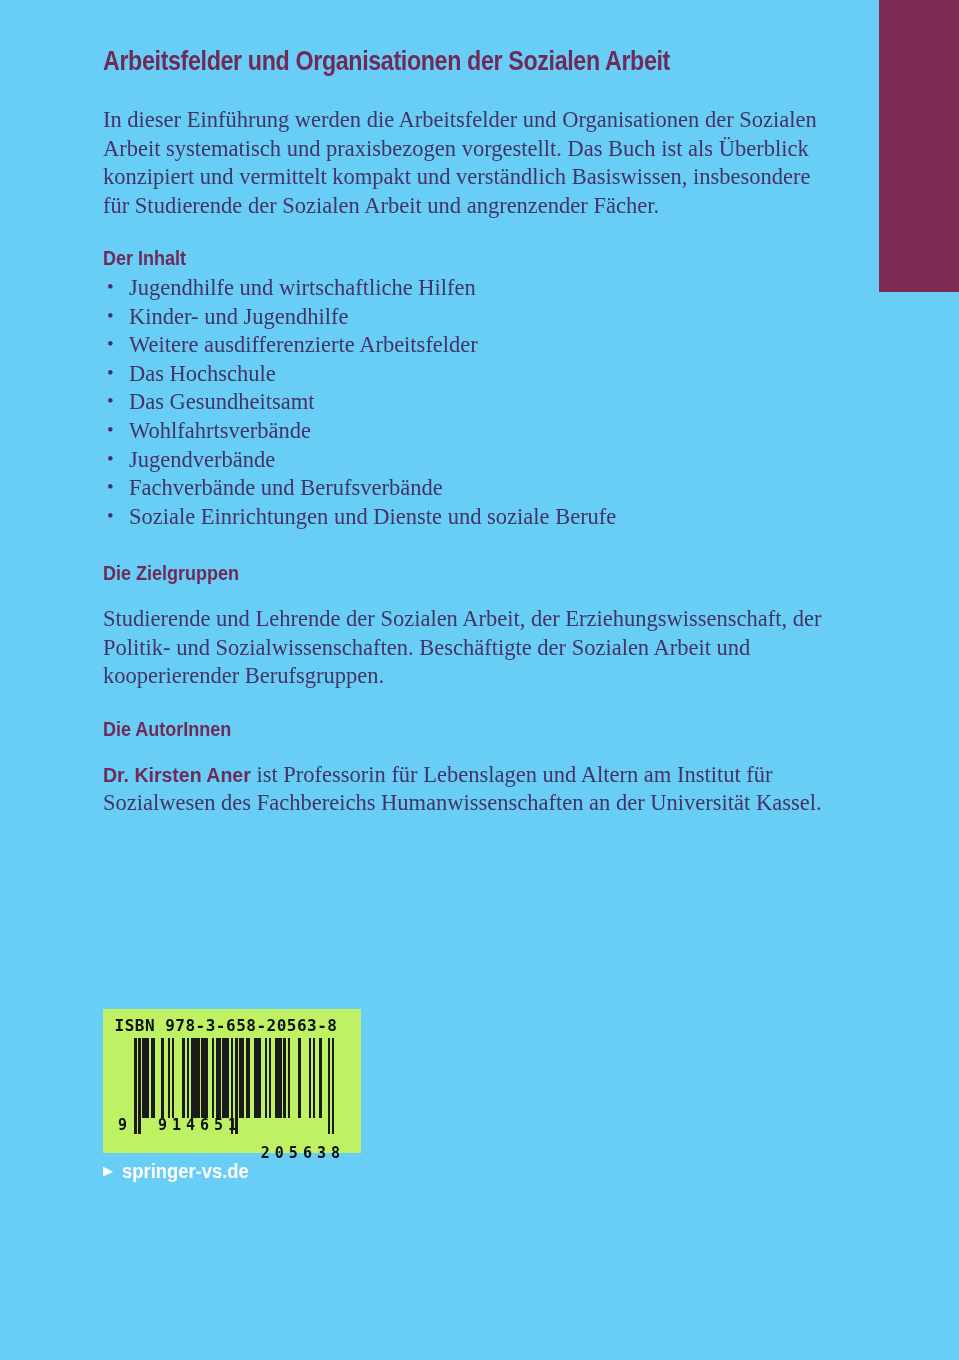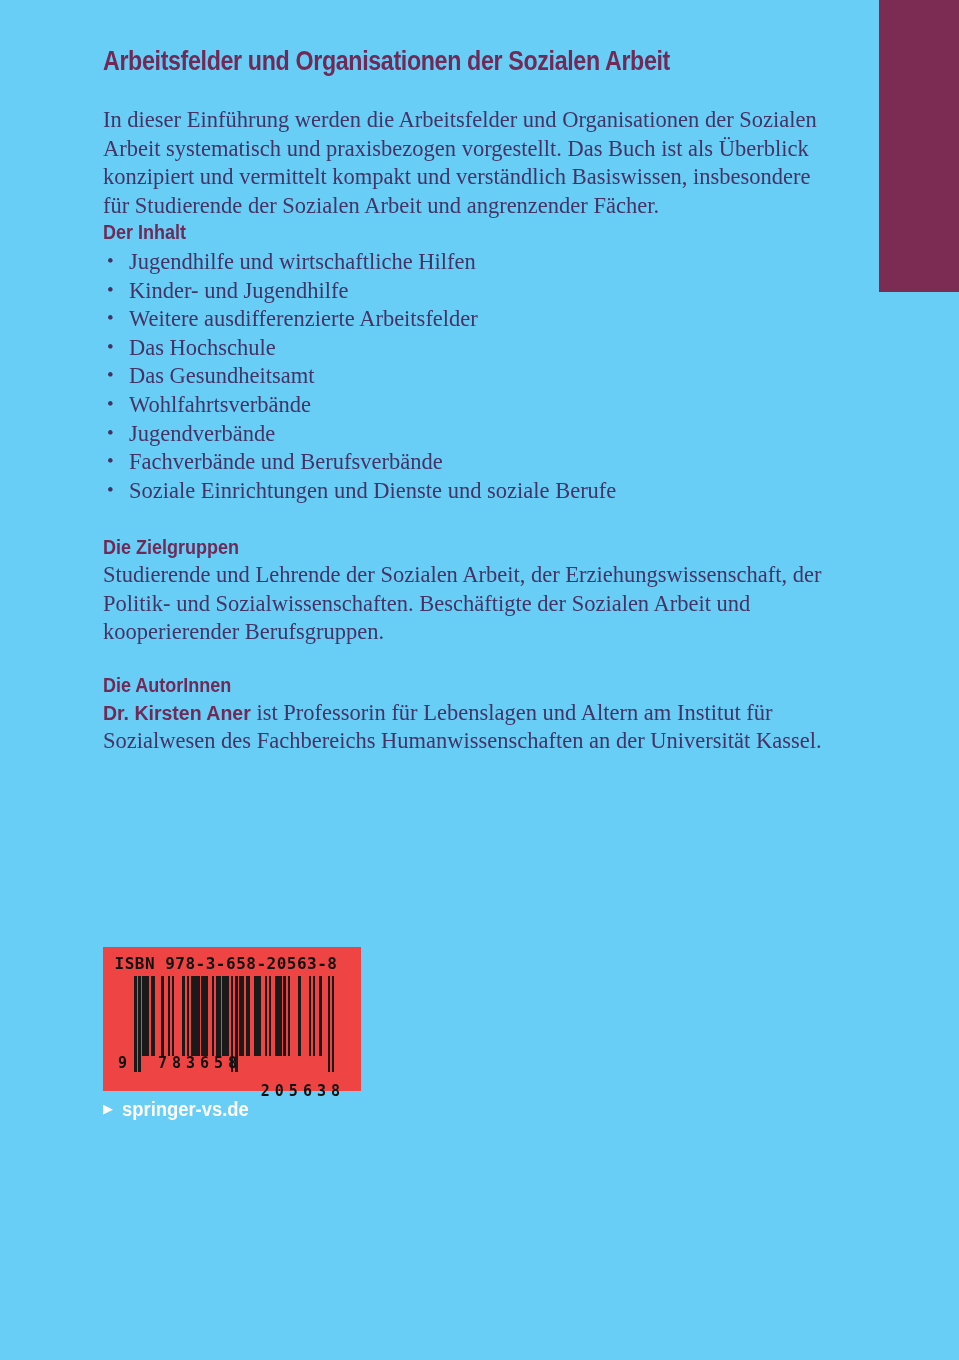--- a/index.html
+++ b/index.html
@@ -6,30 +6,30 @@
   body{width:959px;height:1360px;overflow:hidden;font-family:"Liberation Sans",sans-serif;}
   .page{position:relative;width:959px;height:1360px;background:#69CEF6;}
   .corner-rect{position:absolute;top:0;right:0;width:80px;height:292px;background:#7C2B52;}
   .content{position:relative;box-sizing:border-box;padding:46px 126px 0 103px;width:959px;}
   h1{margin:0;font-size:27px;line-height:30px;font-weight:700;color:#6F2A58;
      letter-spacing:-0.4px;transform:scaleX(0.86);transform-origin:left center;white-space:nowrap;}
   .serif{font-family:"Liberation Serif",serif;color:#443366;font-size:22.5px;line-height:28.5px;}
   .intro{margin:30px 0 0 0;}
   h2{display:inline-block;margin:0;font-size:20px;line-height:24px;font-weight:700;color:#6F2A58;
      transform:scaleX(0.9);transform-origin:left center;white-space:nowrap;}
-  .sec-contents{}
+  .sec-contents{margin-top:26px;}
   .sec-audience{margin-top:30px;}
   .sec-authors{margin-top:26px;}
   ul.contents{list-style:none;margin:4px 0 0 0;padding:0;}
   ul.contents li{position:relative;padding-left:26px;font-family:"Liberation Serif",serif;
      color:#443366;font-size:22.5px;line-height:28.6px;}
   ul.contents li::before{content:"•";position:absolute;left:4px;top:-1px;font-size:19px;color:#443366;}
-  .sec-audience p, .sec-authors .author{margin:2px 0 0 0;}
+  .sec-audience p, .sec-authors .author{margin:20px 0 0 0;}
   .author-name{font-family:"Liberation Sans",sans-serif;font-weight:700;font-size:19.5px;color:#6F2A58;}
-  .isbn-box{margin-top:191px;width:258px;height:144px;background:#ef4444;box-sizing:border-box;padding:7px 12px 0 0;}
+  .isbn-box{margin-top:191px;width:258px;height:144px;background:#bef264;box-sizing:border-box;padding:7px 12px 0 0;}
   .isbn-label{text-align:center;font-family:"DejaVu Sans Mono",monospace;font-weight:700;
      font-size:16px;line-height:20px;color:#111;letter-spacing:0.5px;margin-bottom:2px;}
   .barcode{position:relative;width:216px;height:100px;margin:0 auto;}
   .bars-area{position:absolute;left:16px;top:0;width:200px;height:96px;}
   .bar{position:absolute;top:0;height:80px;background:#1A1A1A;}
   .bar.tall{height:96px;}
   .bc-digit{position:absolute;top:79px;font-family:"DejaVu Sans Mono",monospace;font-weight:700;
      font-size:15px;line-height:17px;color:#111;}
   .d9{left:0px;}
   .g1{left:36px;width:92px;text-align:center;letter-spacing:5px;}
@@ -122,21 +122,21 @@
             <div class="bar" style="left: 149.47px; width: 2.51px;"></div>
             <div class="bar" style="left: 153.68px; width: 2.51px;"></div>
             <div class="bar" style="left: 164.21px; width: 2.51px;"></div>
             <div class="bar" style="left: 174.74px; width: 2.51px;"></div>
             <div class="bar" style="left: 178.95px; width: 2.51px;"></div>
             <div class="bar" style="left: 185.26px; width: 2.51px;"></div>
             <div class="bar tall" style="left: 193.68px; width: 2.51px;"></div>
             <div class="bar tall" style="left: 197.89px; width: 2.51px;"></div>
           </div>
         <span class="bc-digit d9">9</span>
-        <span class="bc-digit g1">783658</span>
+        <span class="bc-digit g1">914651</span>
         <span class="bc-digit g2">205638</span>
       </div>
     </div>
 
     <div class="footer">
       <span class="arrow-ic">▶</span>
       <span class="site">springer-vs.de</span>
     </div>
   </main>
 </div>

